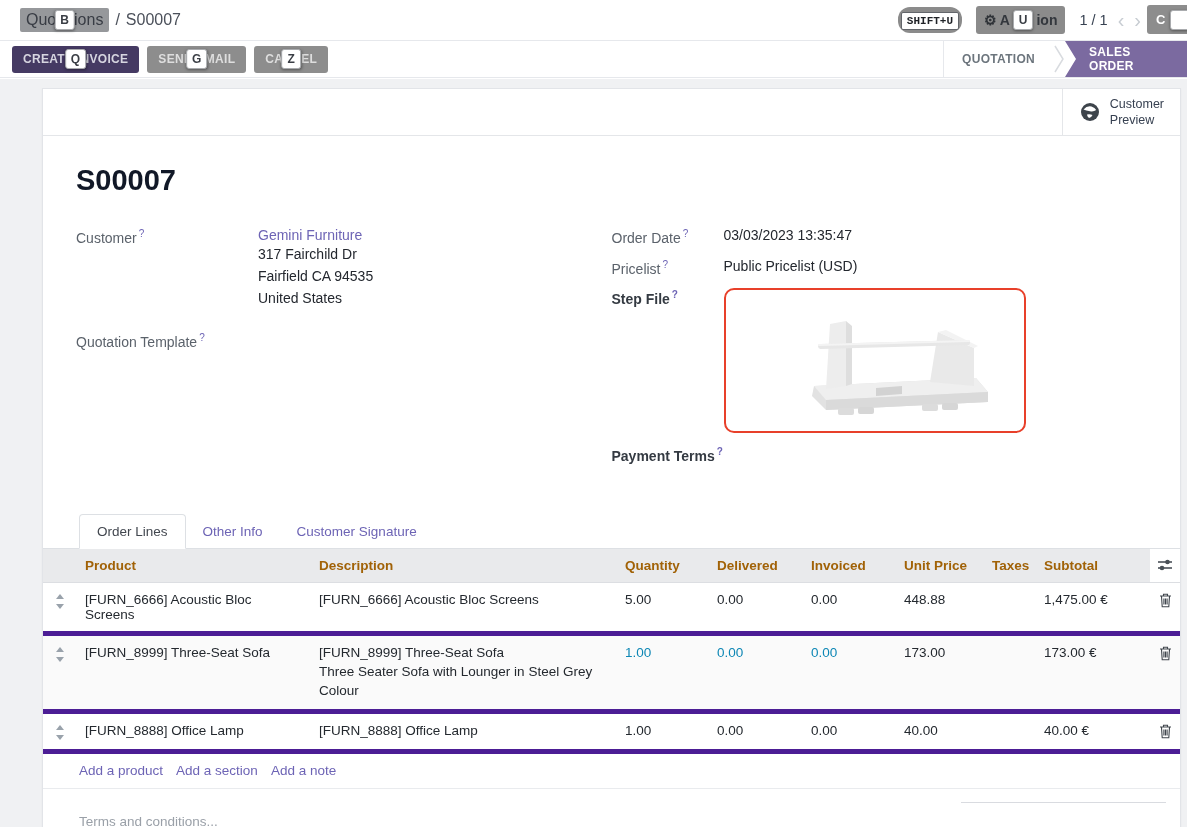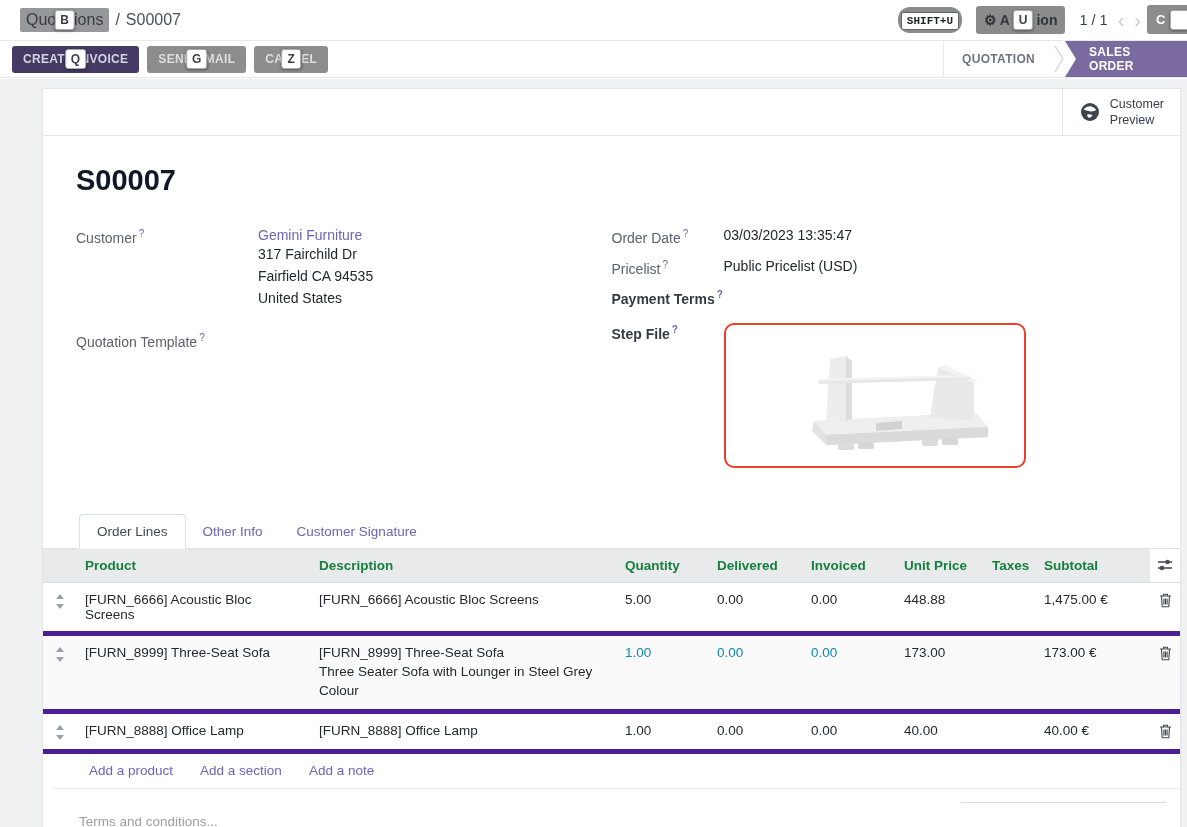--- a/index.html
+++ b/index.html
@@ -76,34 +76,34 @@
 
   
   .tabs{display:flex;align-items:flex-end;padding-left:36px;margin-top:34px;
     border-bottom:1px solid #dde0e4;}
   .tab{font-size:13.5px;padding:9px 17px;cursor:pointer;}
   .tab.active{background:#fff;border:1px solid #dde0e4;border-bottom:1px solid #fff;
     border-radius:4px 4px 0 0;margin-bottom:-1px;color:#42474f;}
   .tab.inactive{color:#6d64b5;}
 
   table.lines{width:100%;border-collapse:collapse;font-size:13.5px;color:#24292f;table-layout:fixed;}
-  .lines th{background:#e9eaec;font-weight:700;color:#15803d;text-align:left;
+  .lines th{background:#e9eaec;font-weight:700;color:#a16207;text-align:left;
     padding:9px 8px;border-bottom:1px solid #dcdee2;}
   .lines th.num,.lines td.num{text-align:left;}
   .lines th.opt-col{background:#fff;text-align:center;padding:9px 2px;cursor:pointer;}
   .lines td{padding:9px 8px;border-bottom:5px solid #4c1d95;vertical-align:top;}
   .lines td.handle-cell{text-align:center;padding-top:11px;cursor:grab;}
   .lines td.trash-cell{text-align:center;padding:10px 2px;cursor:pointer;}
   .lines tr.alt td{background:#fafafa;}
   .lines td.edited{color:#0e87b5;}
   .desc-note{margin-top:2px;line-height:19px;}
   .lines td{cursor:text;}
 
-  .line-actions{display:flex;gap:27px;padding:9px 0 10px 36px;border-bottom:1px solid #e9ebee;
-    font-size:13.5px;margin-left:10px;}
+  .line-actions{display:flex;gap:13px;padding:9px 0 10px 36px;border-bottom:1px solid #e9ebee;
+    font-size:13.5px;}
   .line-actions .link{font-weight:500;}
 
   .bottom-row{display:flex;justify-content:space-between;align-items:flex-start;
     padding:13px 14px 0 36px;}
   .terms{color:#9aa0a8;font-size:13.5px;padding-top:12px;cursor:text;}
   .totals{width:205px;border-top:1px solid #d9dbe0;padding:9px 4px 0 0;display:flex;
     justify-content:flex-end;align-items:baseline;gap:16px;}
 
   svg{display:block;}
 </style>
@@ -218,26 +218,20 @@
               <span>Order Date</span><span class="help">?</span>
             </span>
             <span class="fvalue">03/03/2023 13:35:47</span>
           </div>
           <div class="frow">
             <span class="flabel">
               <span>Pricelist</span><span class="help">?</span>
             </span>
             <span class="fvalue">Public Pricelist (USD)</span>
           </div>
-          <div class="frow" style="margin-bottom:16px">
-            <span class="flabel bold">
-              <span>Payment Terms</span><span class="help">?</span>
-            </span>
-            <span class="fvalue"></span>
-          </div>
           <div class="frow">
             <span class="flabel bold">
               <span>Step File</span><span class="help">?</span>
             </span>
             <span class="stepfile-box">
               <svg width="298" height="141" viewBox="0 0 298 141">
 
                 <polygon points="88,96 250,88 262,102 262,112 100,120 86,106" fill="#e2e2e2"></polygon>
                 <polygon points="88,96 250,88 262,102 100,110" fill="#efefef"></polygon>
                 <polygon points="100,110 262,102 262,112 100,120" fill="#dadada"></polygon>
@@ -252,20 +246,26 @@
                 <rect x="92" y="52" width="152" height="2" rx="1" fill="#f4f4f4" transform="rotate(-1.5 168 54)"></rect>
 
                 <polygon points="150,98 176,96 176,104 150,106" fill="#d2d2d2"></polygon>
 
                 <rect x="112" y="118" width="16" height="7" rx="2" fill="#dcdcdc"></rect>
                 <rect x="132" y="117" width="16" height="7" rx="2" fill="#d6d6d6"></rect>
                 <rect x="196" y="114" width="16" height="7" rx="2" fill="#dcdcdc"></rect>
                 <rect x="216" y="113" width="16" height="7" rx="2" fill="#d6d6d6"></rect>
               </svg>
             </span>
+          </div>
+          <div class="frow" style="margin-bottom:16px">
+            <span class="flabel bold">
+              <span>Payment Terms</span><span class="help">?</span>
+            </span>
+            <span class="fvalue"></span>
           </div>
         </div>
       </div>
     </div>
 
     <div class="tabs">
       <span class="tab active">Order Lines</span>
       <span class="tab inactive">Other Info</span>
       <span class="tab inactive">Customer Signature</span>
     </div>

